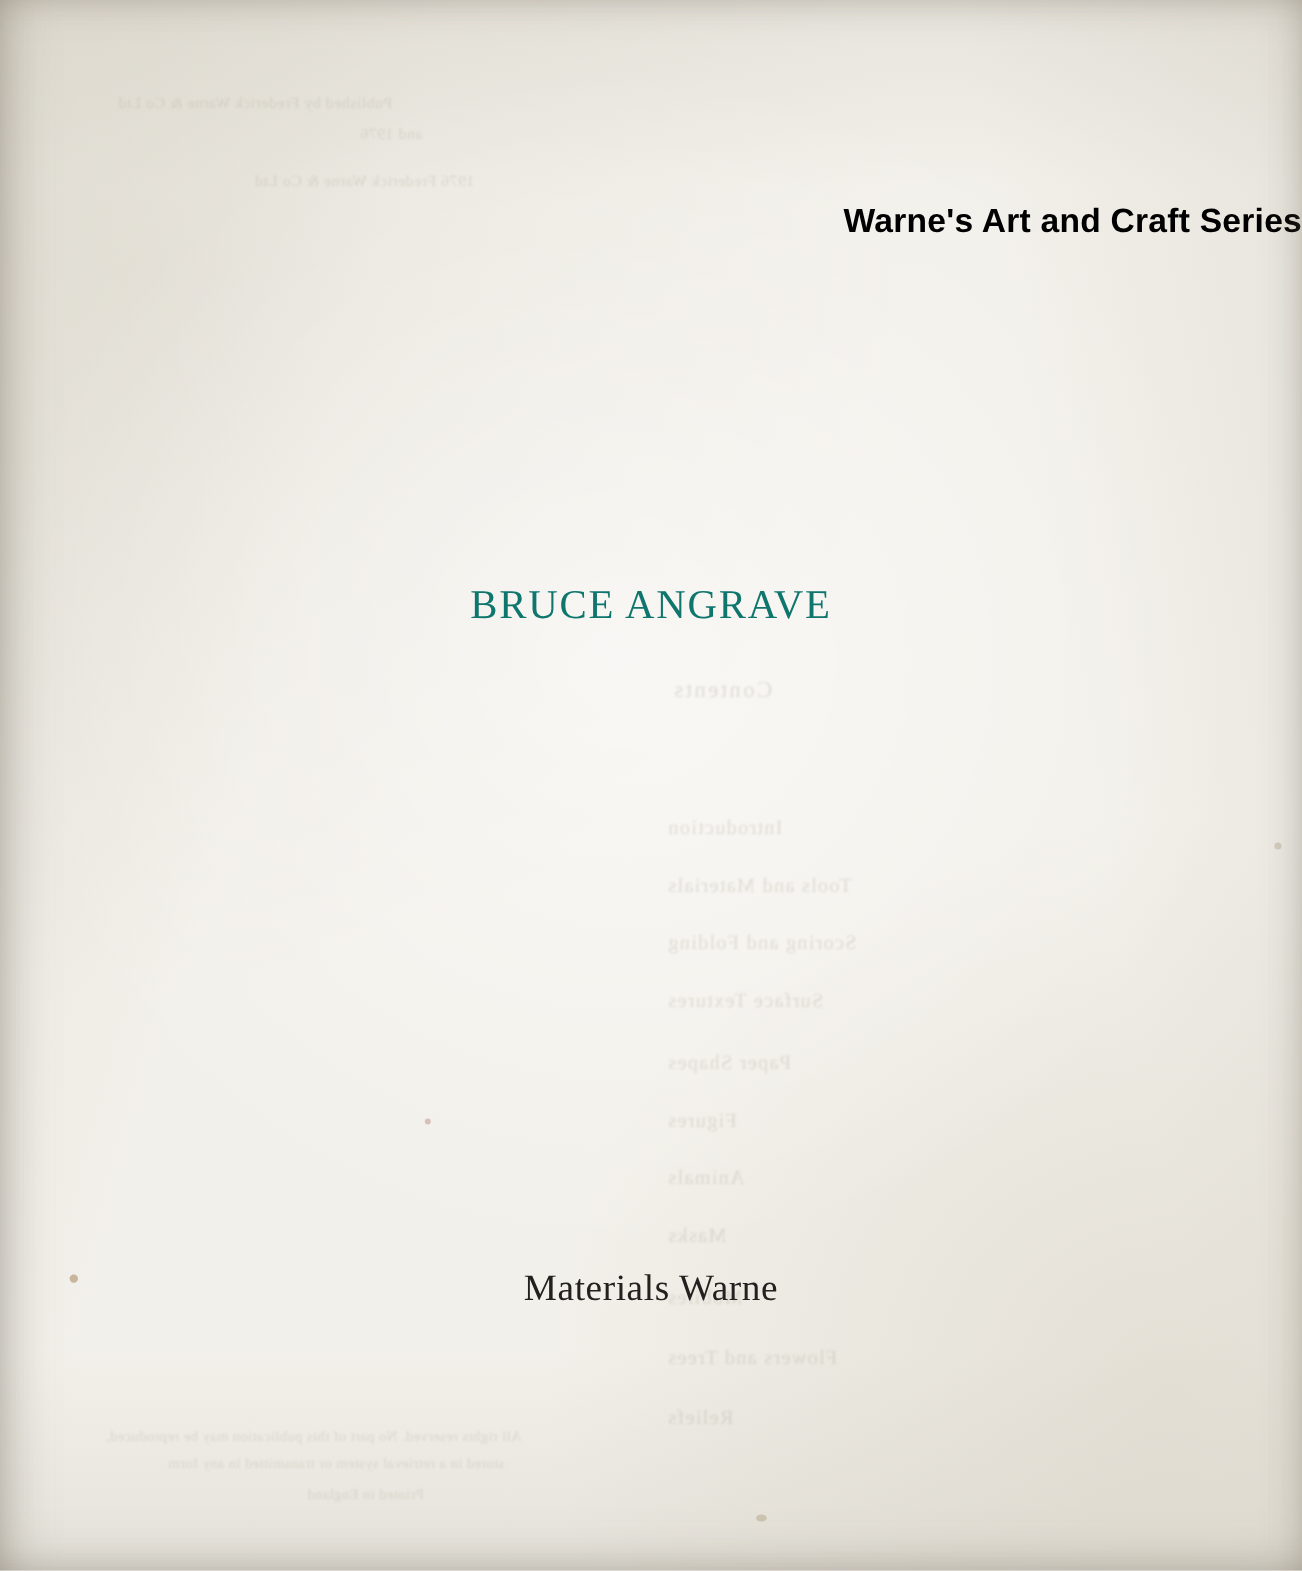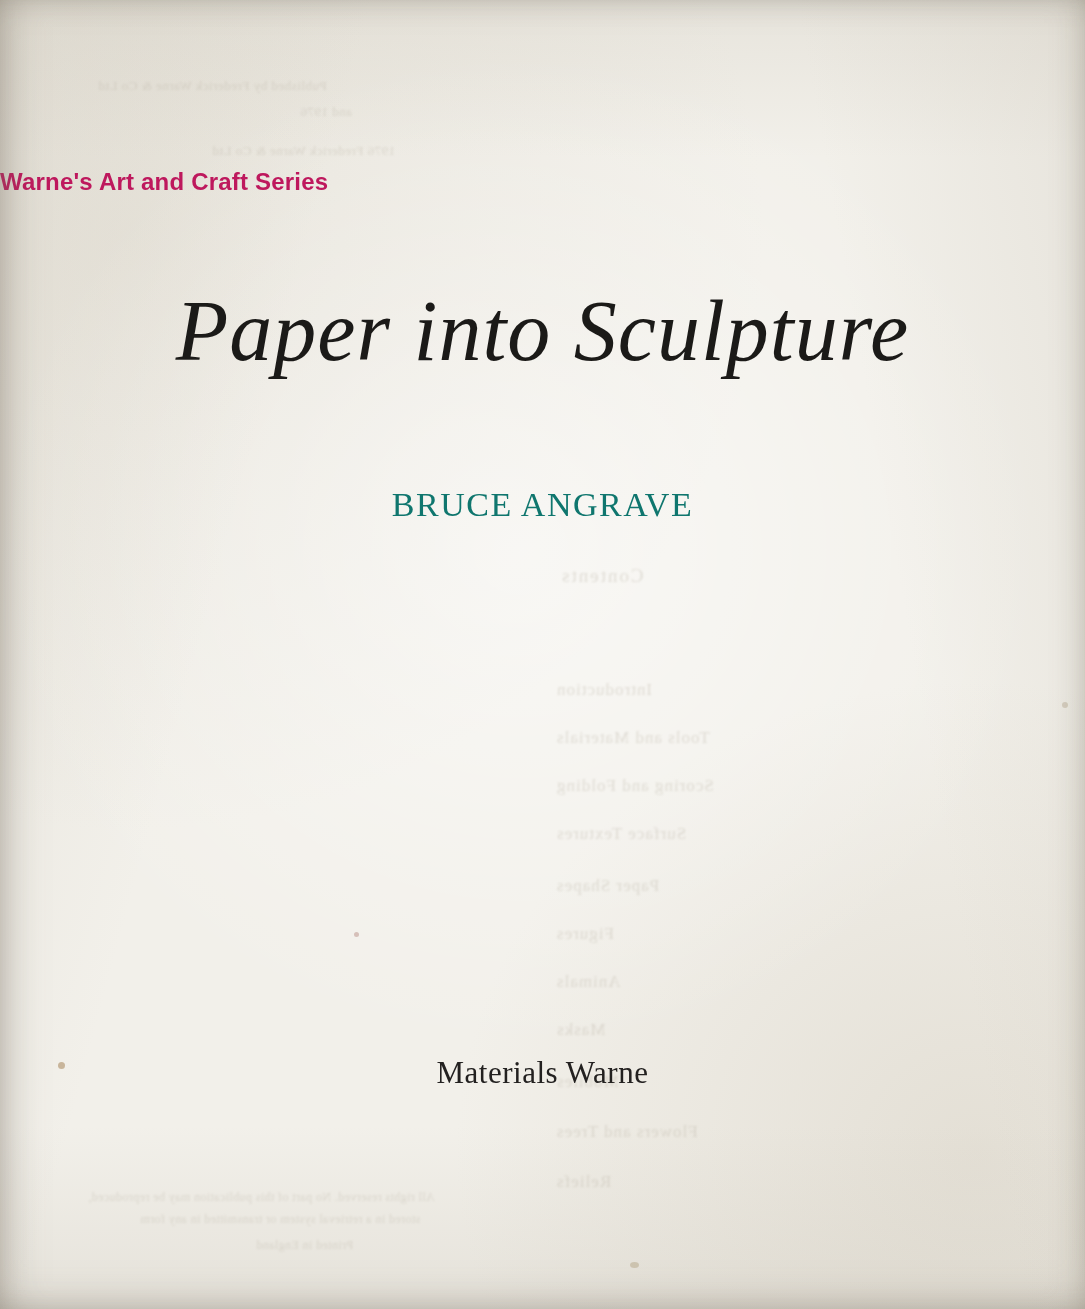--- a/index.html
+++ b/index.html
@@ -80,26 +80,26 @@
   .content {
     position: absolute;
     inset: 0;
     color: #1d1c1a;
   }
   .series {
     position: absolute;
     top: 168px;
     left: 0;
     right: 0;
-    text-align: left;
+    text-align: right;
     font-family: "Liberation Sans", sans-serif;
-    font-size: 24px;
+    font-size: 28px;
     font-weight: 600;
     letter-spacing: 0.2px;
-    color: #be185d;
+    color: #000000;
   }
   .title {
     position: absolute;
     top: 286px;
     left: 0;
     right: 0;
     text-align: center;
     font-family: "Liberation Serif", serif;
     font-style: italic;
     font-size: 86px;
@@ -171,19 +171,18 @@
     <div class="st-line st-bottom" style="top:1238px; left:256px;">Printed in England</div>
   </div>
 
   <div class="speck" style="top:1062px; left:58px;  width:7px; height:7px; background:rgba(150,110,60,0.45);"></div>
   <div class="speck" style="top:932px;  left:354px; width:5px; height:5px; background:rgba(170,120,110,0.40);"></div>
   <div class="speck" style="top:1262px; left:630px; width:9px; height:6px; background:rgba(160,140,100,0.35);"></div>
   <div class="speck" style="top:702px;  left:1062px; width:6px; height:6px; background:rgba(165,150,120,0.35);"></div>
 
   <div class="content">
     <div class="series">Warne's Art and Craft Series</div>
-    <div class="title">Paper into Sculpture</div>
     <div class="author">BRUCE ANGRAVE</div>
     <div class="publisher">Materials Warne</div>
   </div>
 
   <div class="edge-shadow"></div>
 </div>
 
 </body></html>

